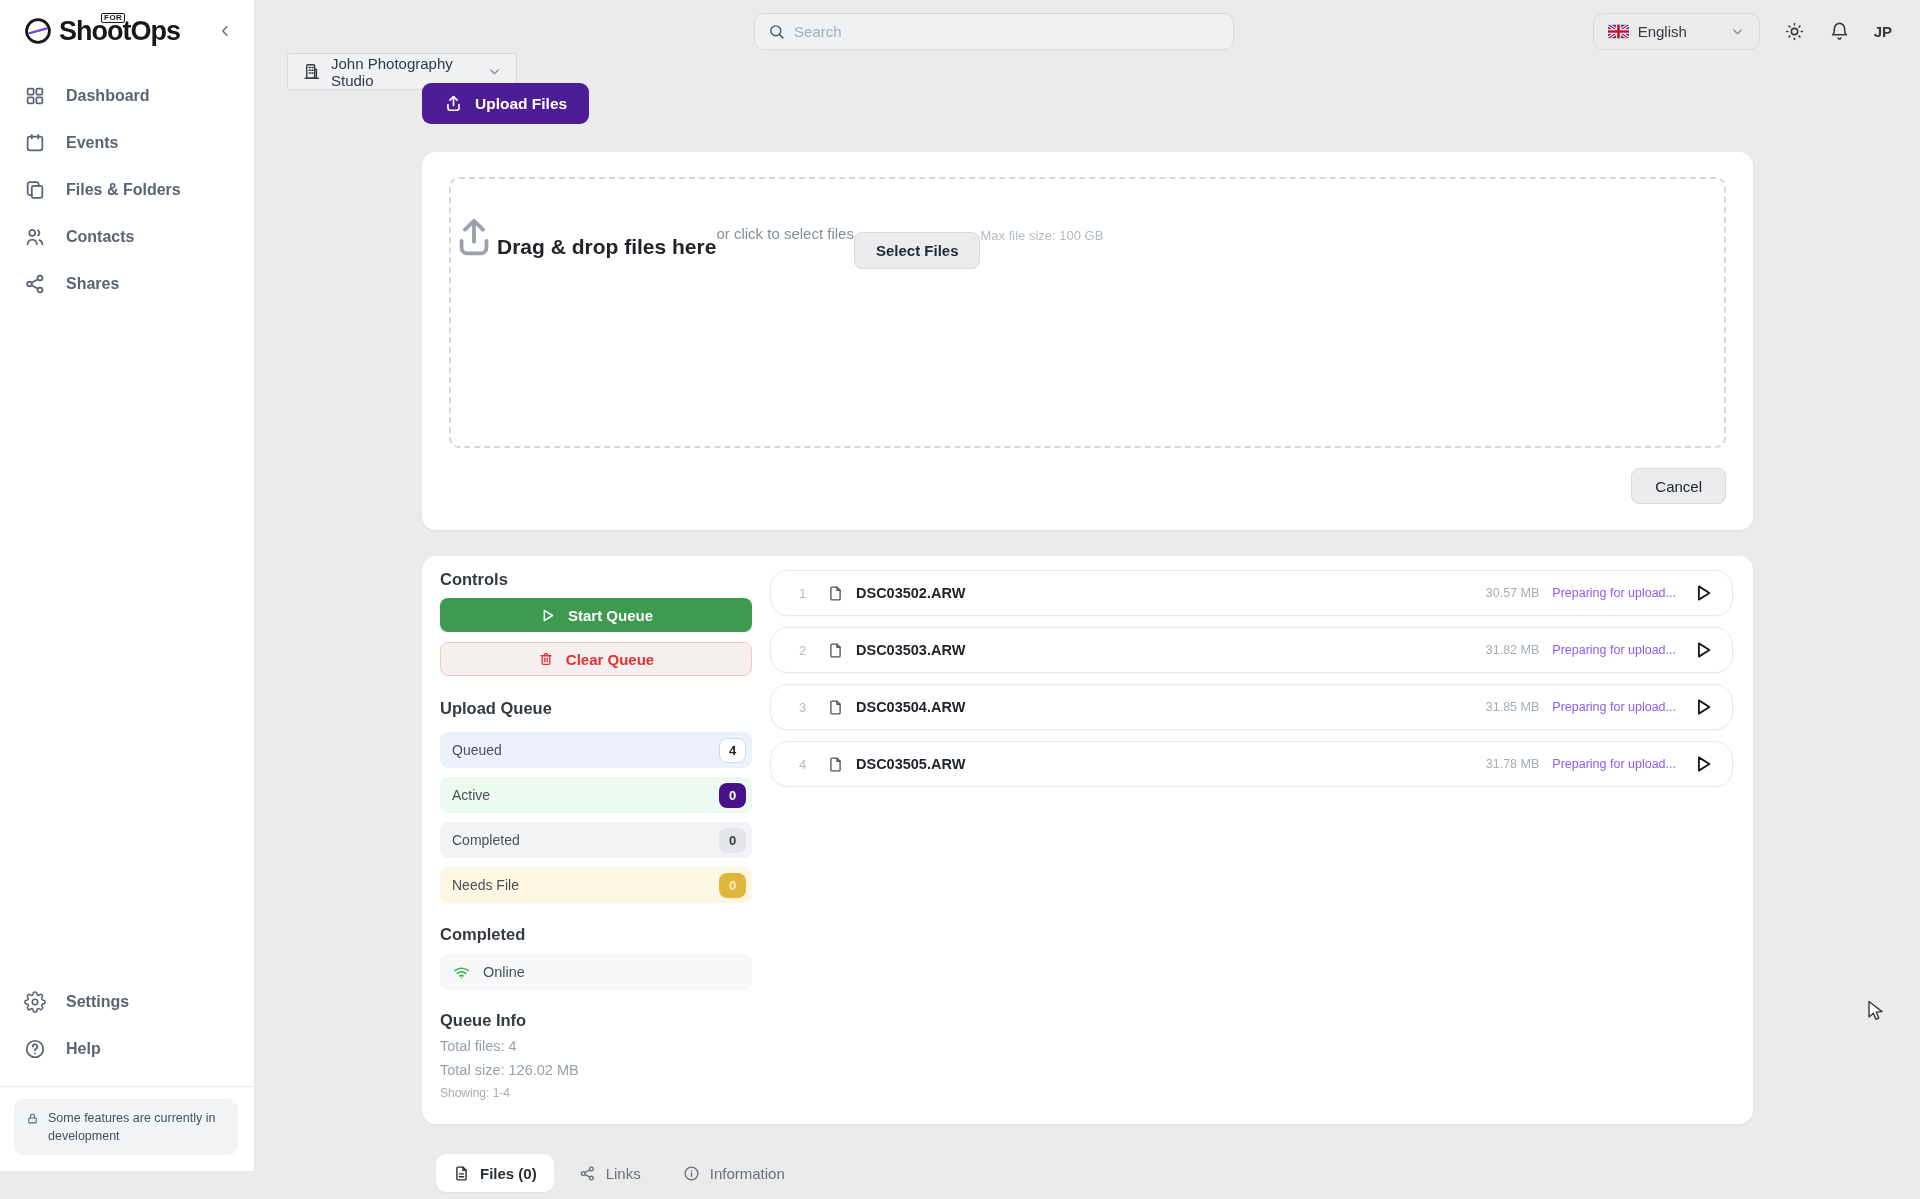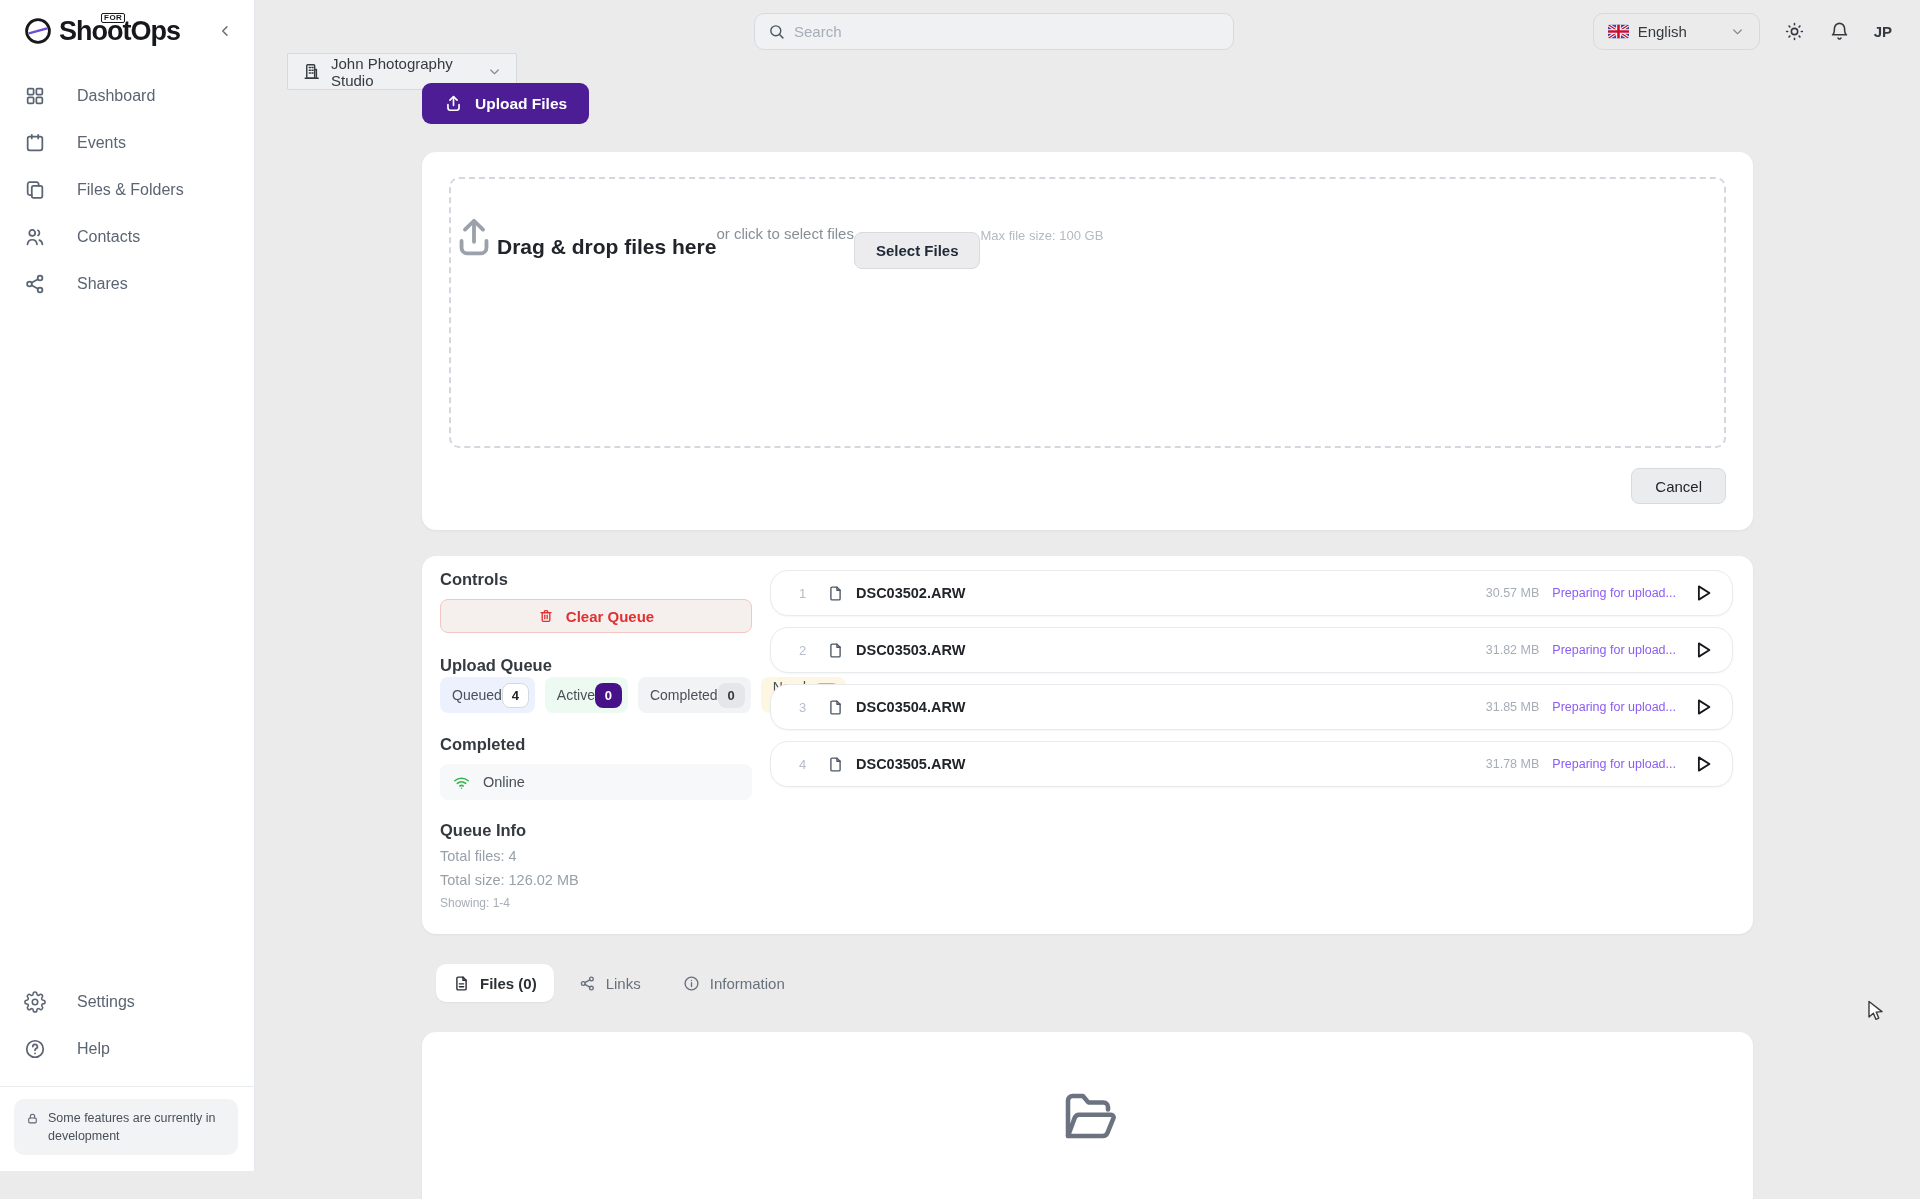--- a/index.html
+++ b/index.html
@@ -23,22 +23,22 @@
   }
   .brand { display: flex; align-items: center; gap: 7px; flex: 1; }
   .brand-text { position: relative; font-size: 27px; font-weight: 800; color: #17181c; letter-spacing: -1px; line-height: 1; }
   .brand-for {
     position: absolute; top: -5px; left: 42px; font-size: 8px; font-weight: 800;
     letter-spacing: 0.5px; color: #17181c; border: 1px solid #17181c; border-radius: 2px; padding: 0 2px;
   }
   .collapse-btn { color: #6b7280; cursor: pointer; padding: 4px; }
   .nav { padding: 14px 12px 0 12px; flex: 1; }
   .nav-item {
-    display: flex; align-items: center; gap: 31px; height: 40px; margin-bottom: 7px;
-    padding: 0 12px; border-radius: 8px; color: #5b6472; font-size: 16px; cursor: pointer;
+    display: flex; align-items: center; gap: 20px; height: 40px; margin-bottom: 7px;
+    padding: 0 12px; border-radius: 8px; color: #5b6472; font-size: 16px; cursor: pointer; font-weight: bold;
   }
   .nav-item .nv-icon { color: #5b6472; width: 22px; height: 22px; }
   .nav-footer { padding: 0 12px 10px 12px; }
   .sidebar-notice-wrap { border-top: 1px solid #e9ecef; padding: 12px 16px 16px 14px; }
   .sidebar-notice {
     background: #f1f3f5; border-radius: 10px; padding: 10px 12px;
     display: flex; gap: 9px; align-items: flex-start;
     font-size: 12.5px; color: #495057; line-height: 1.45;
   }
   .sidebar-notice .lk { color: #5b6472; margin-top: 3px; flex: 0 0 auto; }
@@ -121,21 +121,21 @@
     margin-top: 9px; width: 100%; height: 34px; border-radius: 8px; background: #3d9a50;
     color: #fff; font-size: 15px; font-weight: 600;
     display: flex; align-items: center; justify-content: center; gap: 12px;
   }
   .clear-btn {
     margin-top: 10px; width: 100%; height: 34px; border-radius: 8px; background: #f5efee;
     border: 1px solid #f3c6c2; color: #e03131; font-size: 15px; font-weight: 600;
     display: flex; align-items: center; justify-content: center; gap: 12px;
   }
   .uq-title { margin-top: 23px; }
-  .stats-grid { margin-top: 2px; display: grid; grid-template-columns: 1fr 1fr 1fr 1fr; gap: 9px 10px; }
+  .stats-grid { margin-top: 14px; display: grid; grid-template-columns: 1fr; gap: 9px 10px; }
   .stat-tile {
     height: 36px; border-radius: 8px; padding: 0 6px 0 12px;
     display: flex; align-items: center; justify-content: space-between;
     font-size: 14px; color: #495057;
   }
   .stat-tile .badge {
     min-width: 27px; height: 25px; border-radius: 8px; font-size: 13px; font-weight: 700;
     display: flex; align-items: center; justify-content: center; padding: 0 6px;
   }
   .tile-queued { background: #edf1fd; }
@@ -401,20 +401,28 @@
       <div class="cancel-row">
         <button class="btn cancel-btn">Cancel</button>
       </div>
     </section>
 
     
     <section class="card queue-card">
       <div class="controls-col">
         <div class="section-title">Controls</div>
 
+        <button class="btn start-btn">
+          <span>
+            <svg width="17" height="17" viewBox="0 0 24 24" fill="none" stroke="currentColor" stroke-width="2.1" stroke-linejoin="round">
+                <path d="M7.5 4.8v14.4L19 12z"></path>
+              </svg>
+          </span>
+          <span>Start Queue</span>
+        </button>
 
         <button class="btn clear-btn">
           <span>
             <svg width="16" height="16" viewBox="0 0 24 24" fill="none" stroke="currentColor" stroke-width="2" stroke-linecap="round" stroke-linejoin="round">
                 <path d="M4.5 7h15"></path>
                 <path d="M9.5 7V5.4A1.4 1.4 0 0 1 10.9 4h2.2a1.4 1.4 0 0 1 1.4 1.4V7"></path>
                 <rect x="6.3" y="7" width="11.4" height="13" rx="1.6"></rect>
                 <line x1="10.2" y1="10.8" x2="10.2" y2="16"></line>
                 <line x1="13.8" y1="10.8" x2="13.8" y2="16"></line>
               </svg>

